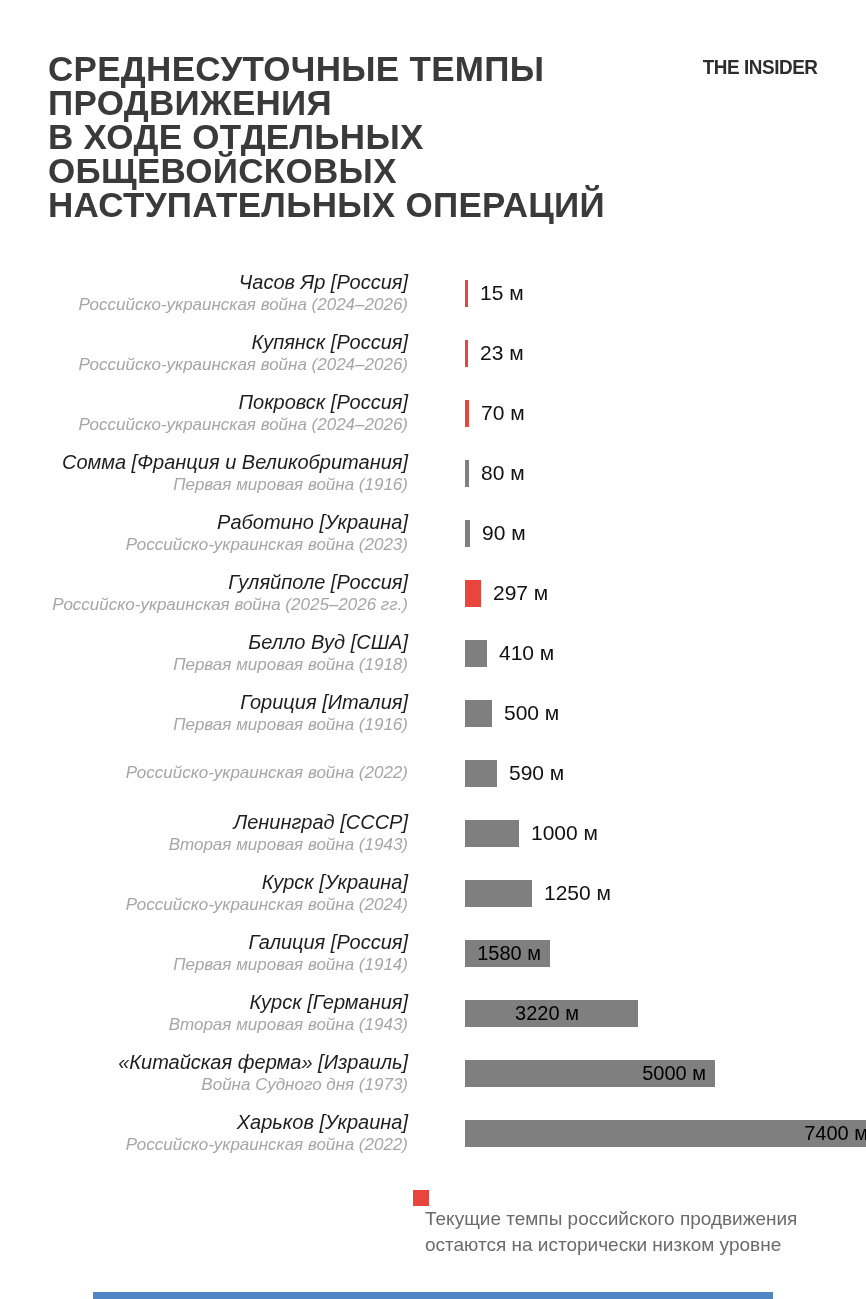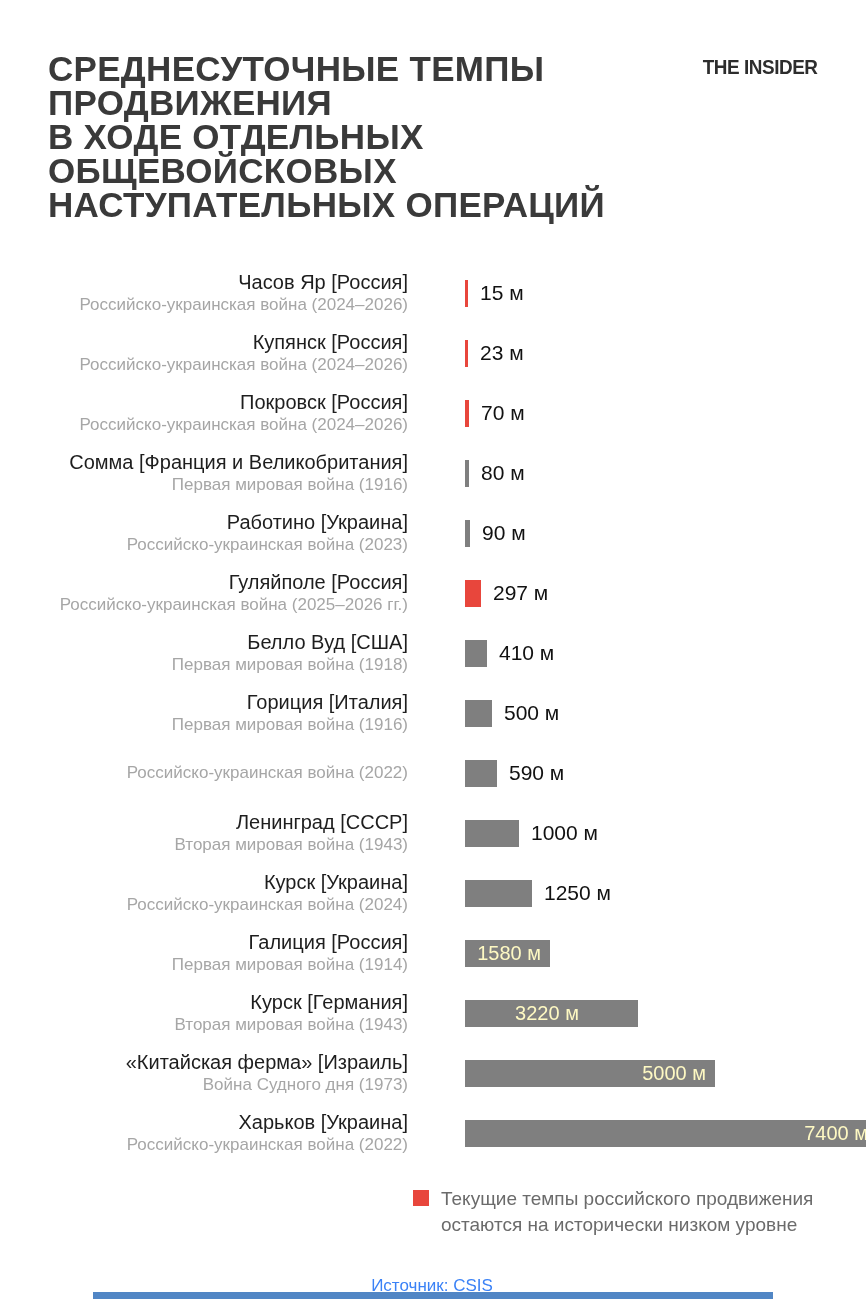--- a/index.html
+++ b/index.html
@@ -43,20 +43,21 @@
   .row {
     display: flex;
     align-items: center;
     margin-bottom: 14px;
     height: 46px;
   }
   .labels {
     width: 360px;
     flex: 0 0 360px;
     text-align: right;
+    font-style: italic;
   }
   .op-name {
     font-size: 20px;
     line-height: 24px;
     color: #1e1e1e;
     white-space: nowrap;
   }
   .war-name {
     font-size: 17px;
     line-height: 22px;
@@ -69,40 +70,41 @@
     margin-left: 9px;
     flex: 1 1 auto;
     height: 46px;
     padding-left: 48px;
   }
   .bar {
     height: 27px;
     flex: 0 0 auto;
   }
   .bar.inside {
-    color: #fef9c3;
+    color: #000000;
     font-size: 20px;
     line-height: 27px;
     text-align: right;
     padding-right: 9px;
     white-space: nowrap;
   }
   .value-label {
     margin-left: 12px;
     font-size: 21px;
     color: #111111;
     white-space: nowrap;
   }
 
   
   .legend {
     margin-top: 30px;
     margin-left: 365px;
     display: flex;
     align-items: flex-start;
+    flex-direction: column;
   }
   .legend-swatch {
     width: 16px;
     height: 16px;
     margin-top: 4px;
     flex: 0 0 auto;
   }
   .legend-text {
     margin-left: 12px;
     font-size: 19px;

